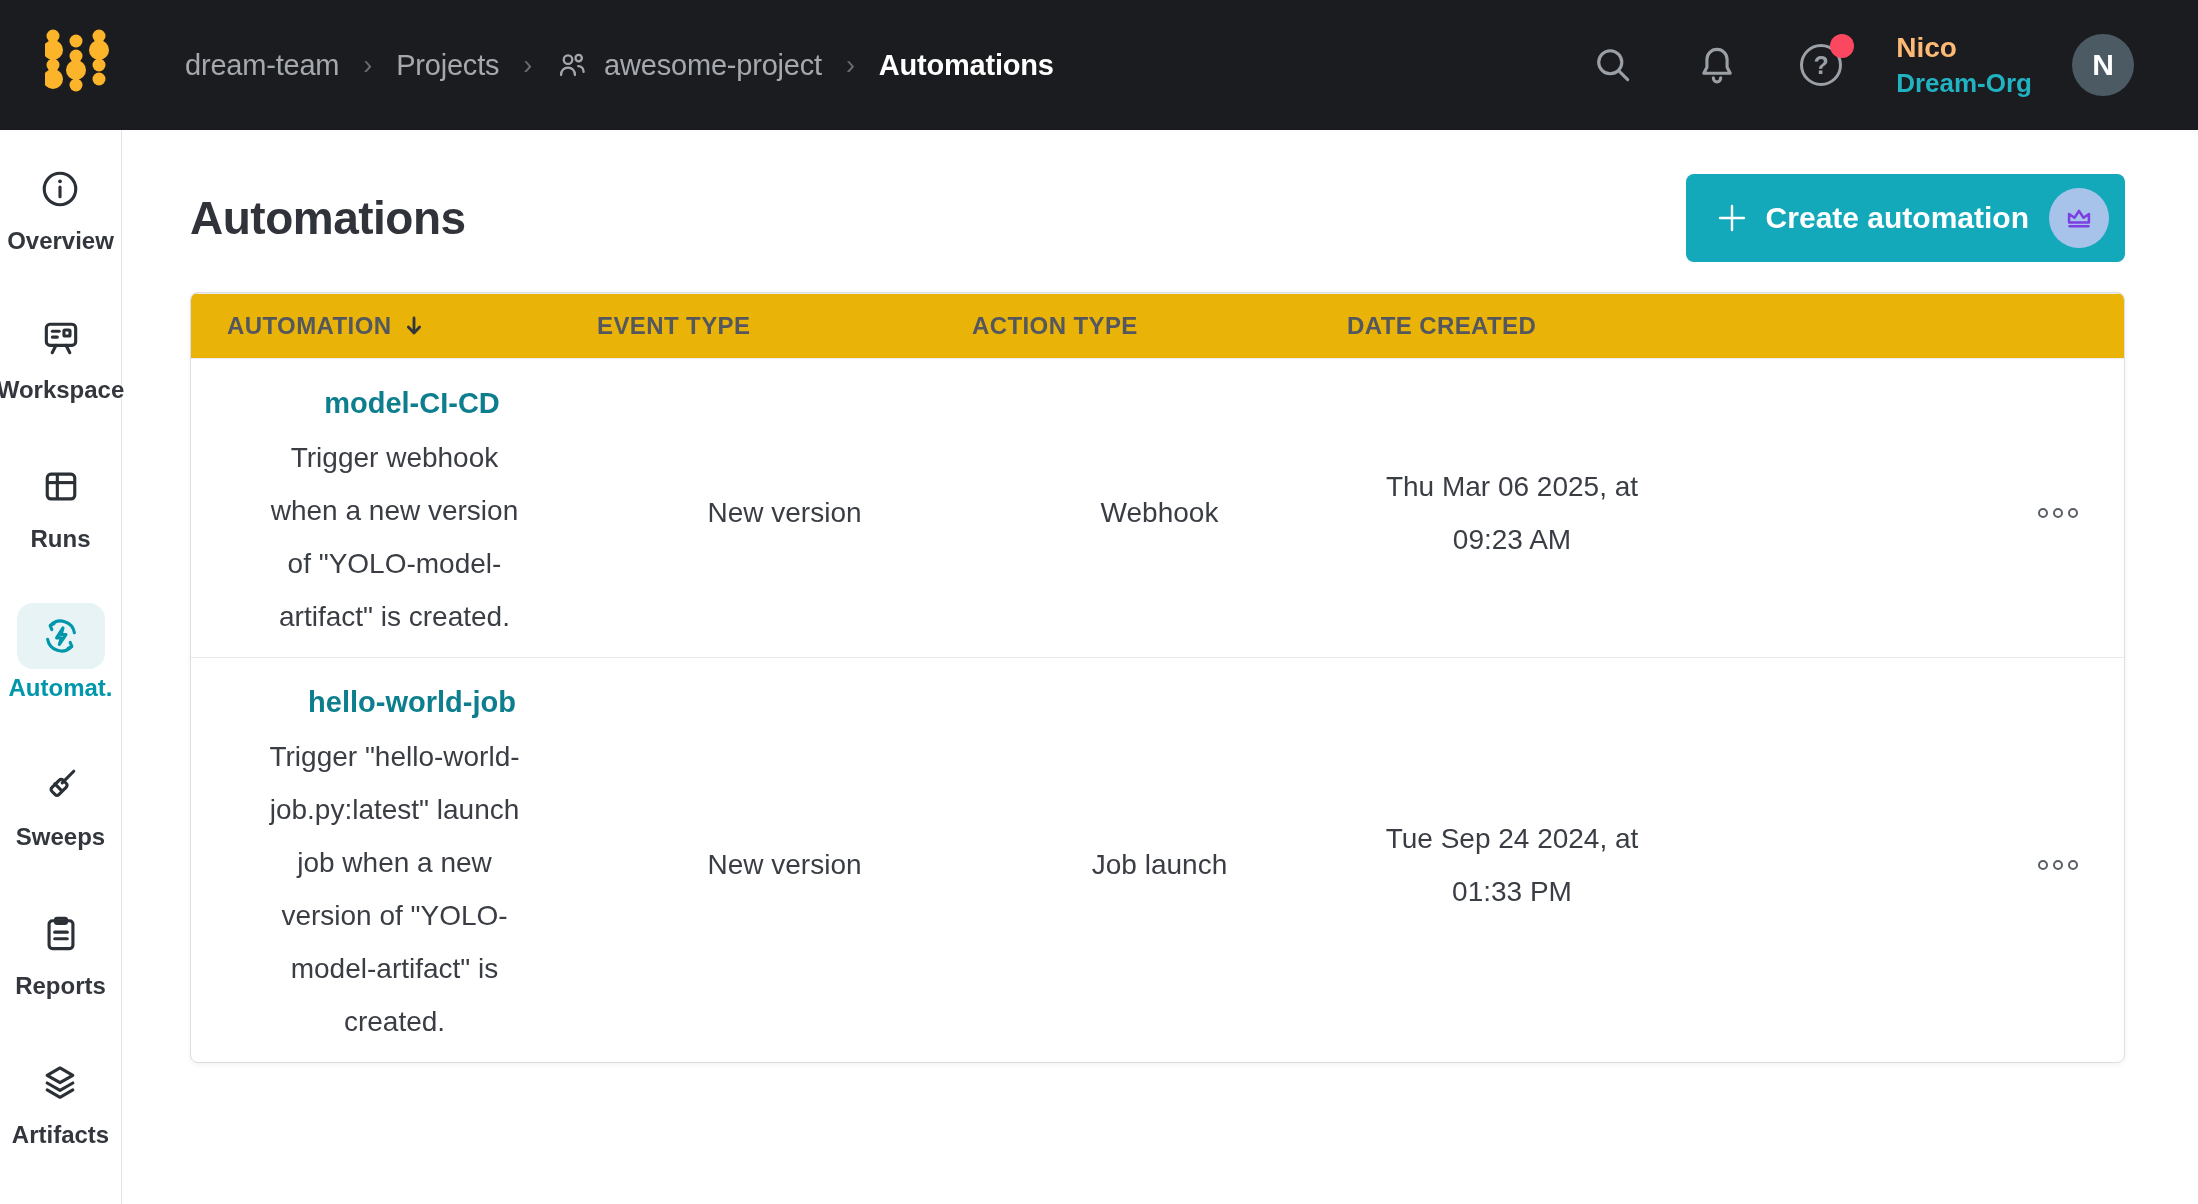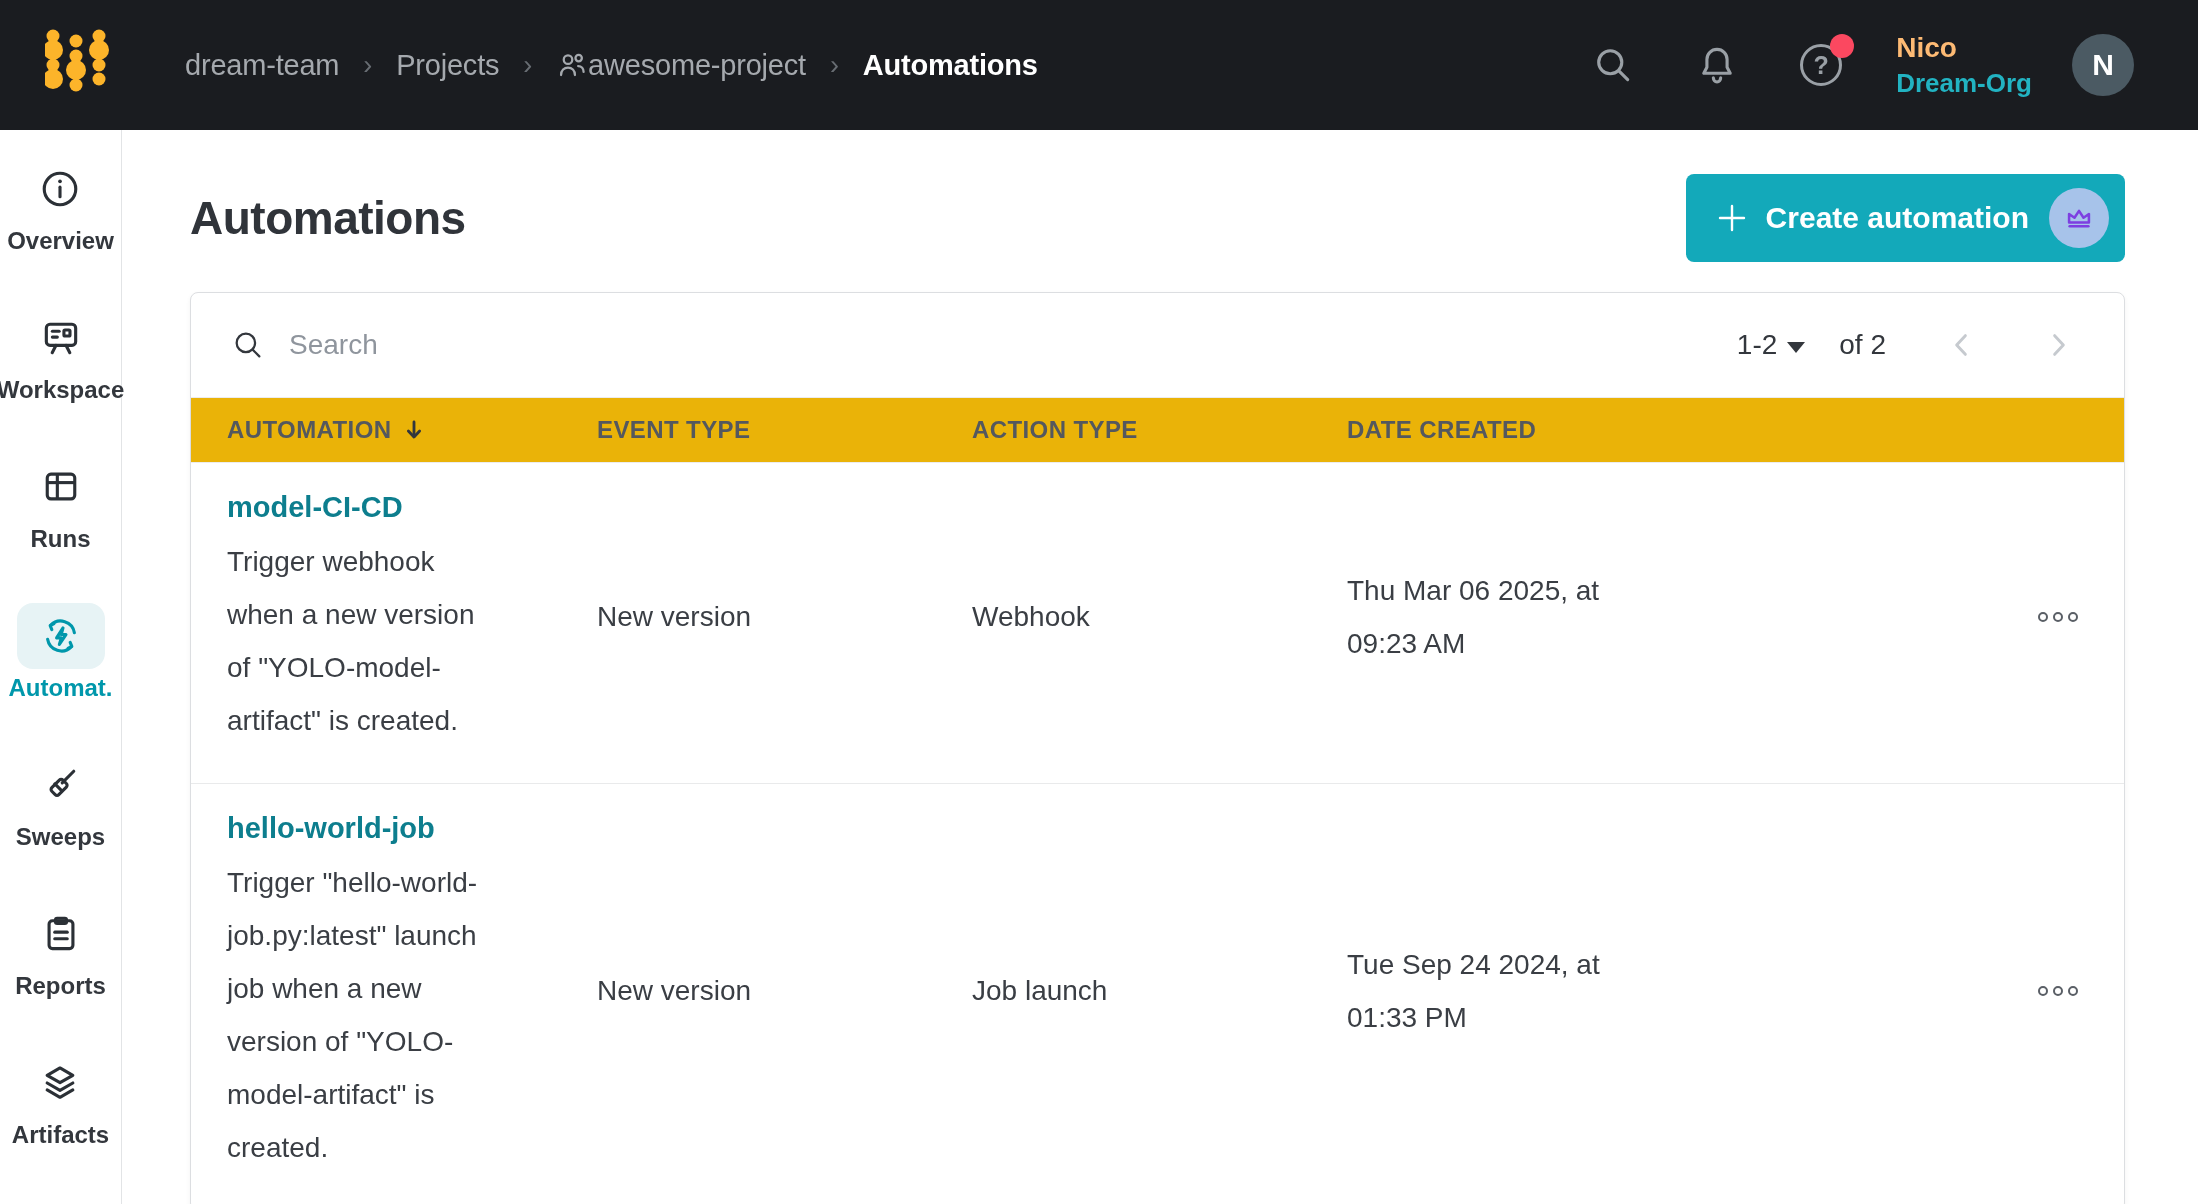--- a/index.html
+++ b/index.html
@@ -7,21 +7,21 @@
               font-family:"Liberation Sans", sans-serif; color:#3a3e44; }
 
   
   .topnav { height:130px; background:#1a1c20; display:flex; align-items:center;
             padding:0 64px 0 45px; }
   .logo { width:70px; height:74px; flex:0 0 auto; cursor:pointer; }
   .breadcrumb { display:flex; align-items:center; margin-left:70px; font-size:29px;
                 color:#a5a9ae; gap:24px; letter-spacing:-0.2px; }
   .crumb { cursor:pointer; }
   .crumb-sep { color:#686d73; font-size:27px; }
-  .crumb-project { display:flex; align-items:center; gap:0; }
+  .crumb-project { display:flex; align-items:center; gap:16px; }
   .crumb-current { color:#ffffff; font-weight:700; }
   .nav-right { margin-left:auto; display:flex; align-items:center; }
   .nav-icon-btn { width:46px; height:46px; color:#9aa0a6; margin-left:58px;
                   position:relative; display:flex; align-items:center; justify-content:center;
                   cursor:pointer; }
   .help-circle { width:42px; height:42px; border:3px solid #9aa0a6; border-radius:50%;
                  display:flex; align-items:center; justify-content:center;
                  font-size:25px; font-weight:700; color:#9aa0a6; }
   .red-dot { position:absolute; top:-8px; right:-10px; width:24px; height:24px;
              border-radius:50%; background:#fb4860; }
@@ -71,21 +71,21 @@
   .pager-of { margin-left:34px; color:#33373d; }
   .pager-btn { margin-left:56px; width:40px; height:40px; display:flex; align-items:center;
                justify-content:center; color:#c6cacf; cursor:pointer; background:none; border:none; }
 
   .grid-row { display:grid; grid-template-columns:370px 375px 375px 330px 1fr;
               padding-left:36px; }
   .thead { background:#eab308; border-top:1px solid #ececee; border-bottom:1px solid #ececee;
            height:66px; align-items:center; font-size:24px; font-weight:700; color:#54585e;
            letter-spacing:0.4px; }
   .th { display:flex; align-items:center; gap:10px; }
-  .trow { padding-top:24px; padding-bottom:36px; border-bottom:1px solid #e9eaeb; }
+  .trow { padding-top:24px; padding-bottom:14px; border-bottom:1px solid #e9eaeb;text-align:center; }
   .trow:last-child { border-bottom:none; }
   .cell { align-self:center; font-size:28px; color:#3a3e44; }
   .name-link { font-size:29px; font-weight:700; color:#0d7e8e; cursor:pointer;
                line-height:40px; display:inline-block; margin-bottom:8px; }
   .desc { font-size:28px; line-height:53px; color:#3a3e44; white-space:pre-line;
           max-width:335px; }
   .date-cell { white-space:pre-line; line-height:53px; }
   .menu-cell { align-self:center; justify-self:end; padding-right:46px; display:flex;
                gap:5px; cursor:pointer; }
   .dot-o { width:10px; height:10px; border:2.4px solid #5a5f66; border-radius:50%; }
@@ -256,44 +256,20 @@
           <svg width="34" height="34" viewBox="0 0 24 24" fill="none" stroke="#7d3fe1" stroke-width="1.8" stroke-linejoin="round" stroke-linecap="round">
             <path d="M5 15.2 L5 9.2 L8.8 11.8 L12 7 L15.2 11.8 L19 9.2 L19 15.2 Z"></path>
             <line x1="5.4" y1="17.8" x2="18.6" y2="17.8"></line>
           </svg>
         </span>
       </button>
     </div>
 
     <section class="card">
 
-      <div class="toolbar">
-        <svg width="34" height="34" viewBox="0 0 24 24" fill="none" stroke="#33373d" stroke-width="1.6" stroke-linecap="round">
-          <circle cx="10.5" cy="10.5" r="6.5"></circle>
-            <line x1="15.3" y1="15.3" x2="20" y2="20"></line>
-        </svg>
-        <input class="search-input" type="text" placeholder="Search" style="">
-        <div class="pager">
-          <span class="pager-range">
-            <span>1-2</span>
-            <span class="caret-down"></span>
-          </span>
-          <span class="pager-of">of 2</span>
-          <button class="pager-btn">
-            <svg width="32" height="32" viewBox="0 0 24 24" fill="none" stroke="#c6cacf" stroke-width="2.2" stroke-linecap="round" stroke-linejoin="round">
-              <polyline points="14.5,5 8,12 14.5,19"></polyline>
-            </svg>
-          </button>
-          <button class="pager-btn">
-            <svg width="32" height="32" viewBox="0 0 24 24" fill="none" stroke="#c6cacf" stroke-width="2.2" stroke-linecap="round" stroke-linejoin="round">
-              <polyline points="9.5,5 16,12 9.5,19"></polyline>
-            </svg>
-          </button>
-        </div>
-      </div>
 
       <div class="grid-row thead">
         <span class="th">
           <span>AUTOMATION</span>
           <svg width="26" height="26" viewBox="0 0 24 24" fill="none" stroke="#33373d" stroke-width="2.6" stroke-linecap="round" stroke-linejoin="round">
             <line x1="12" y1="4.5" x2="12" y2="18"></line>
               <polyline points="6.8,13 12,18.5 17.2,13"></polyline>
           </svg>
         </span>
         <span class="th">EVENT TYPE</span>

